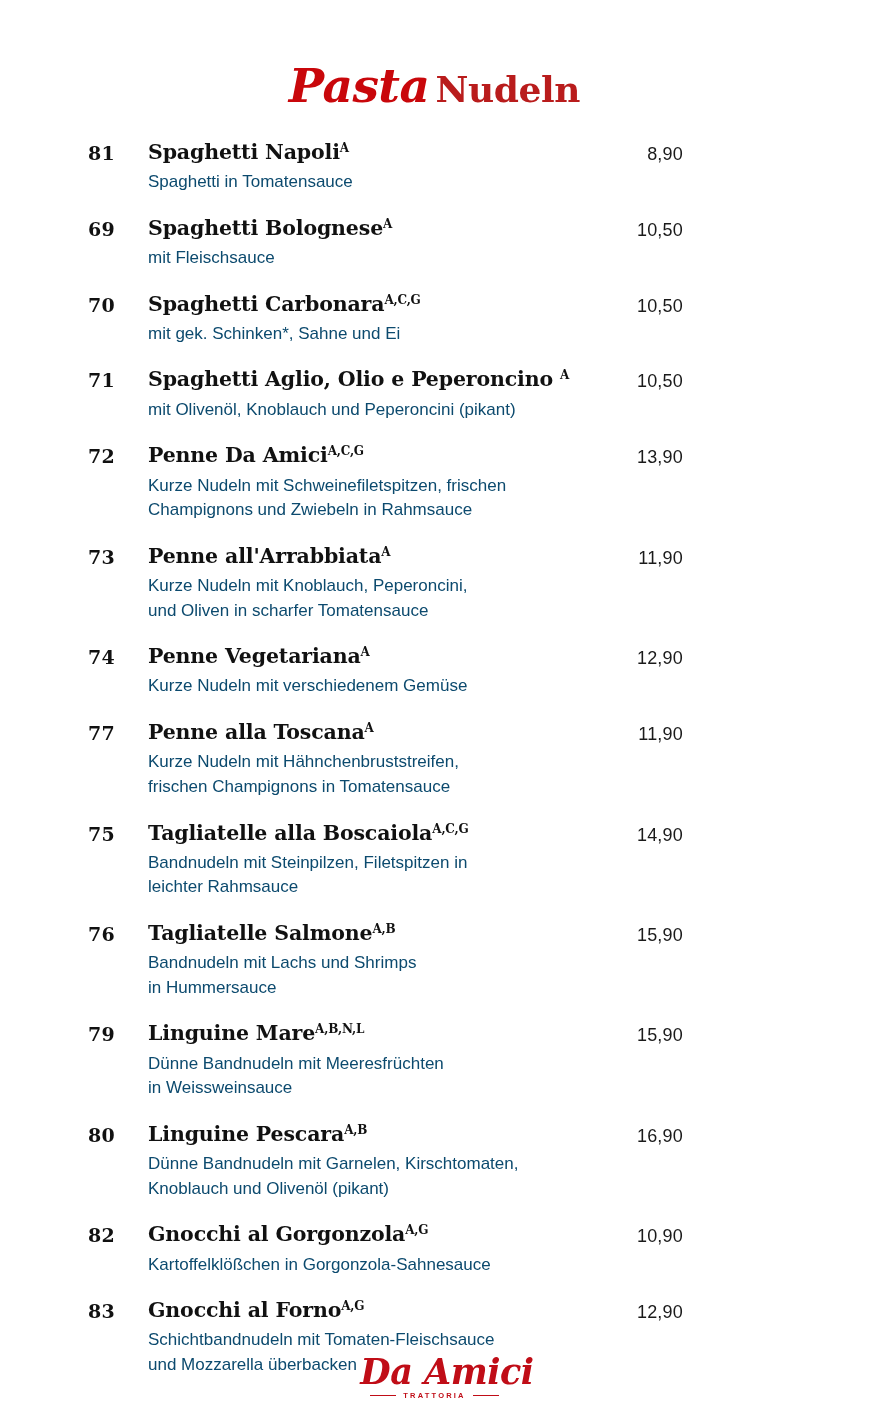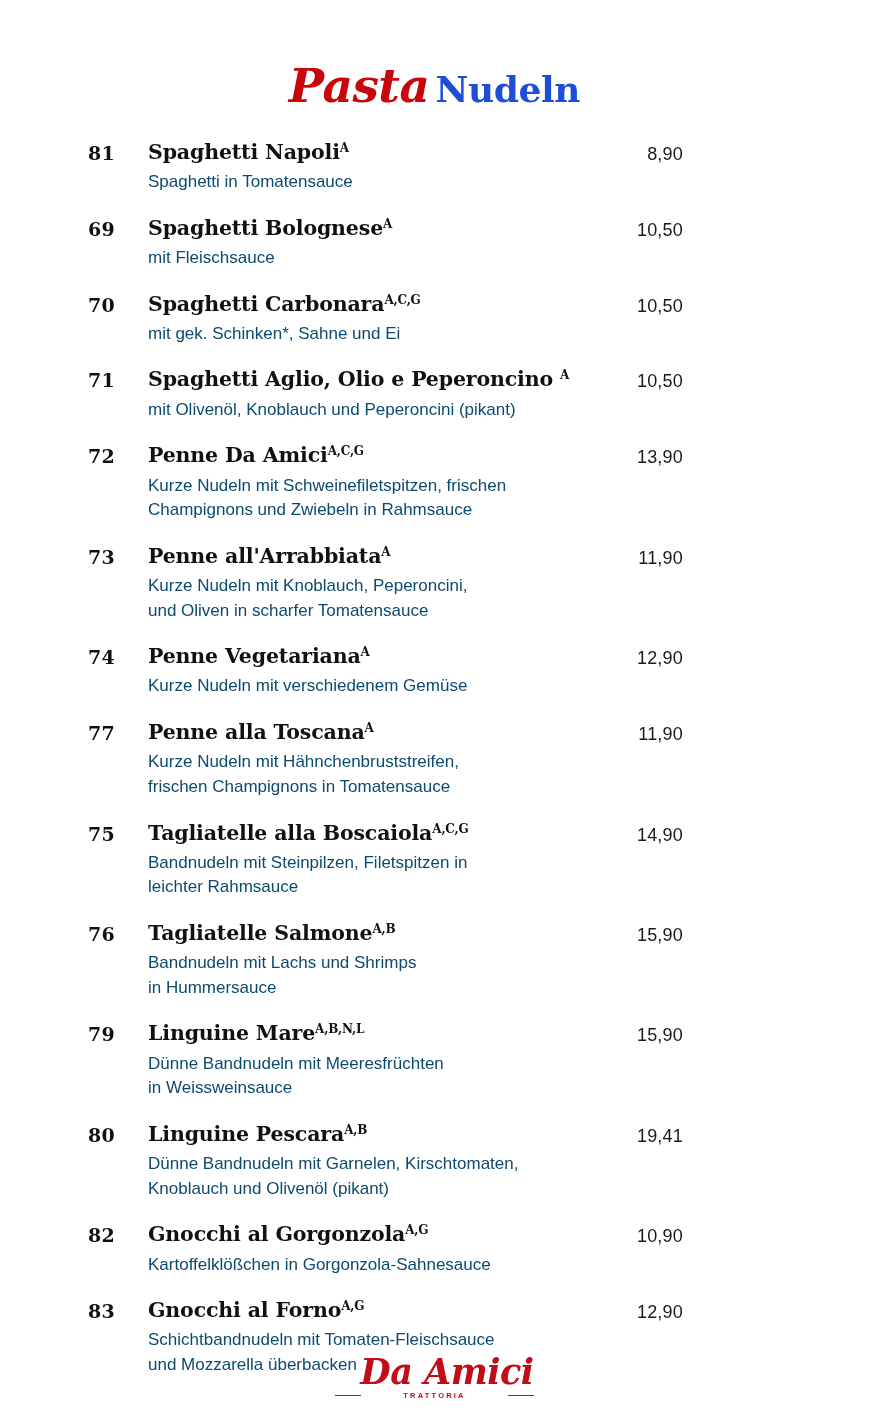--- a/index.html
+++ b/index.html
@@ -40,21 +40,21 @@
     font-weight: 700;
     font-size: 47px;
     color: #c9070b;
     letter-spacing: -0.5px;
     vertical-align: baseline;
   }
   .title-rest {
     font-family: "DejaVu Serif", serif;
     font-weight: 700;
     font-size: 36px;
-    color: #1d4ed8;
+    color: #b91c1c;
     letter-spacing: -0.4px;
     margin-left: 6px;
     vertical-align: baseline;
   }
 
   
   .menu {
     margin: 0;
     padding: 0 0 0 0;
     position: relative;
@@ -147,21 +147,21 @@
     font-weight: 700;
     font-size: 35px;
     color: #c00d17;
     letter-spacing: -0.5px;
     white-space: nowrap;
     margin-left: 25px;
   }
   .logo-sub {
     display: flex;
     align-items: center;
-    justify-content: space-between;
+    justify-content: center;
     gap: 7px;
     margin-top: 3px;
   }
   .logo-rule {
     display: block;
     width: 26px;
     height: 1.5px;
     background: #c00d17;
   }
   .logo-sub-text {
@@ -302,21 +302,21 @@
       </div>
       <div class="menu-item">
         <div class="item-number">80</div>
         <div class="item-body">
           <div class="item-name"><span>Linguine Pescara</span><span class="allergens">A,B</span></div>
           <div class="item-desc">
             <div>Dünne Bandnudeln mit Garnelen, Kirschtomaten,</div>
             <div>Knoblauch und Olivenöl (pikant)</div>
           </div>
         </div>
-        <div class="item-price">19,41</div>
+        <div class="item-price">16,90</div>
       </div>
       <div class="menu-item">
         <div class="item-number">82</div>
         <div class="item-body">
           <div class="item-name"><span>Gnocchi al Gorgonzola</span><span class="allergens">A,G</span></div>
           <div class="item-desc">
             <div>Kartoffelklößchen in Gorgonzola-Sahnesauce</div>
           </div>
         </div>
         <div class="item-price">10,90</div>

